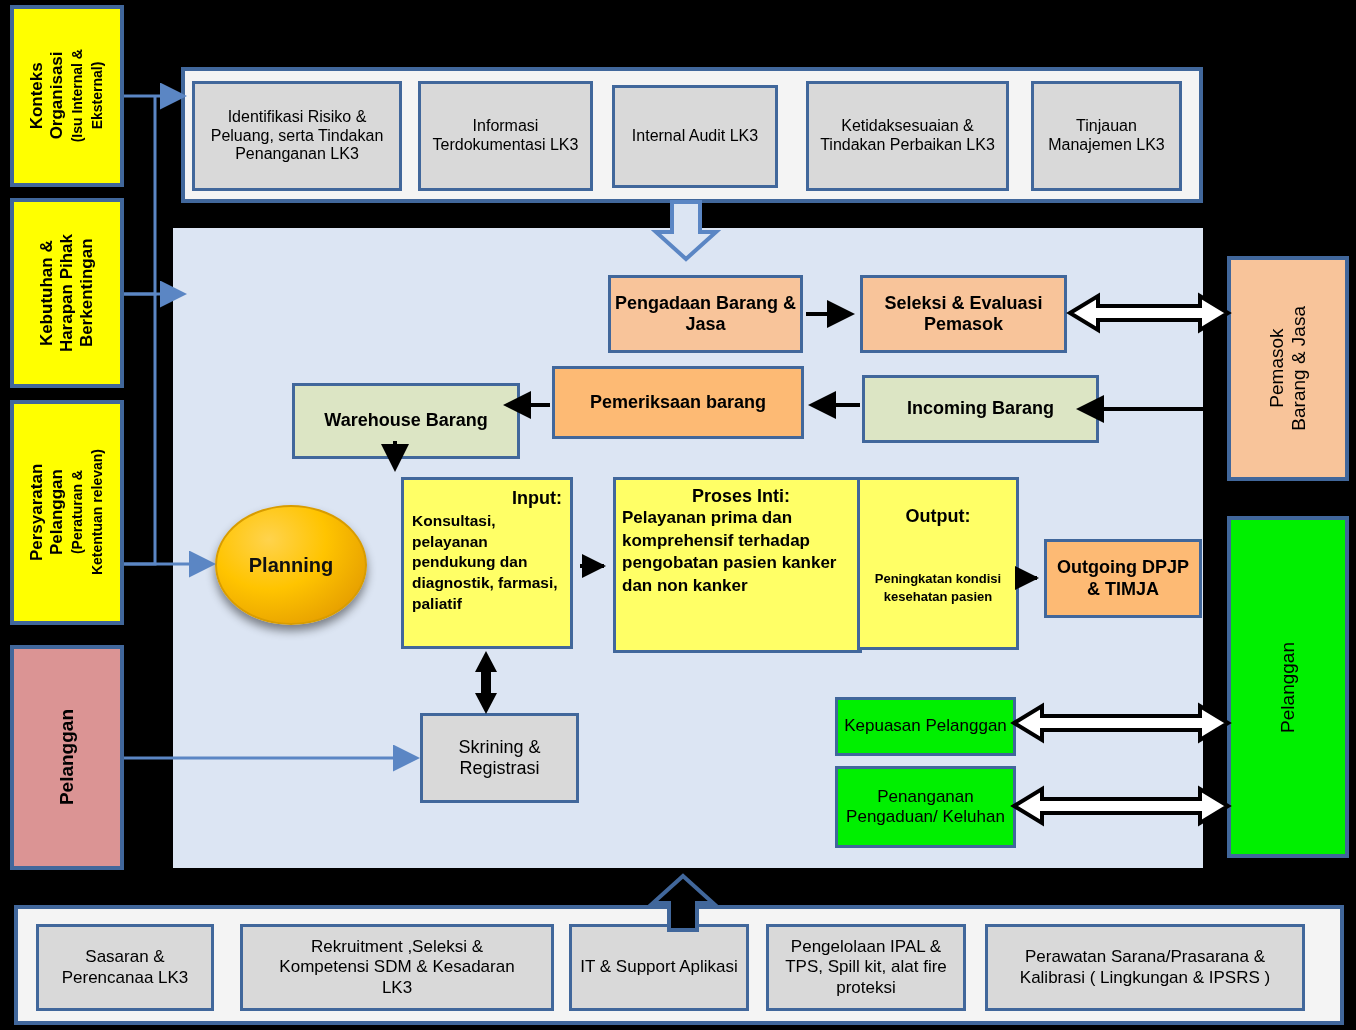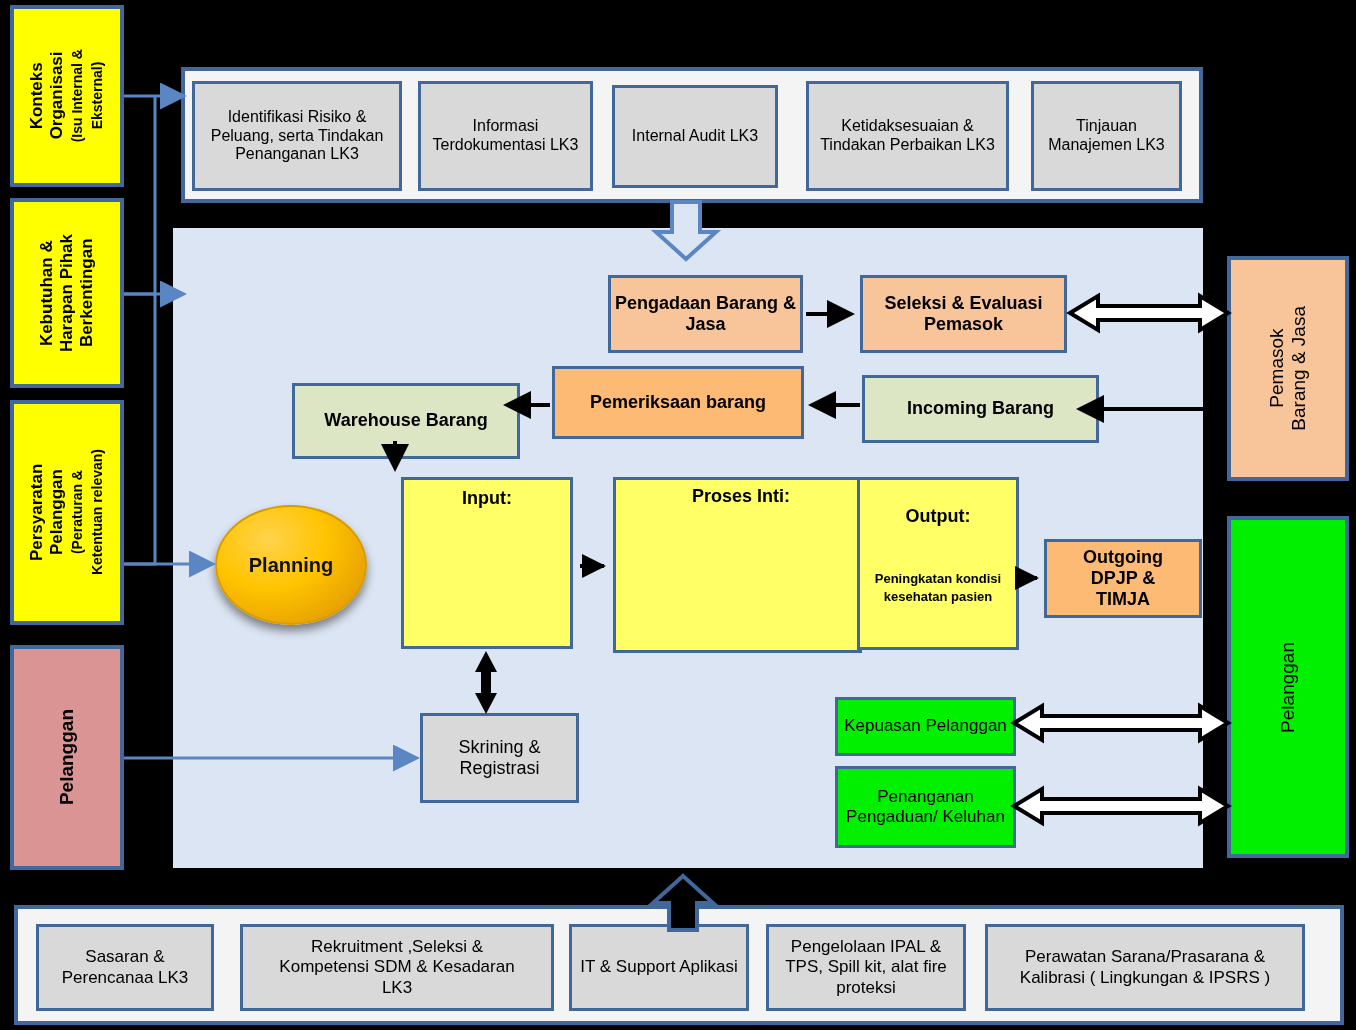--- a/index.html
+++ b/index.html
@@ -100,34 +100,36 @@
   <span>Pemeriksaan barang</span>
 </div>
 <div class="bx bdr olive" style="left:862px;top:375px;width:237px;height:68px;padding:3px;">
   <span>Incoming Barang</span>
 </div>
 
 <div class="planning abs" style="left:215px;top:505px;width:152px;height:120px;">
   <span>Planning</span>
 </div>
 
-<div class="bx bdr ylw2 txt-left" style="left:401px;top:477px;width:172px;height:172px;padding:8px 8px;flex-direction:column;align-items:center;justify-content:flex-start;">
+<div class="bx bdr ylw2 txt-left" style="left:401px;top:477px;width:172px;height:172px;padding:8px 8px;flex-direction:column;align-items:flex-end;justify-content:flex-start;">
   <div style="font-size:18px">Input:</div>
+  <div style="font-size:15.5px;line-height:1.33;margin-top:2px;">Konsultasi, pelayanan pendukung dan diagnostik, farmasi, paliatif</div>
 </div>
 
 <div class="bx bdr ylw2" style="left:613px;top:477px;width:249px;height:176px;padding:4px 6px;flex-direction:column;justify-content:flex-start;">
   <div style="font-size:18px;margin-top:2px;margin-left:7px;">Proses Inti:</div>
+  <div style="font-size:17px;line-height:1.33;text-align:left;">Pelayanan  prima dan komprehensif terhadap  pengobatan pasien kanker dan non kanker</div>
 </div>
 
 <div class="bx bdr ylw2" style="left:857px;top:477px;width:162px;height:173px;padding:16px 6px;flex-direction:column;justify-content:flex-start;gap:43px;">
   <div style="font-size:18px;margin-top:10px;">Output:</div>
   <div style="font-size:13px;line-height:1.35;">Peningkatan kondisi kesehatan pasien</div>
 </div>
 
-<div class="bx bdr magenta" style="left:1044px;top:539px;width:158px;height:79px;padding:18px;">
+<div class="bx bdr magenta" style="left:1044px;top:539px;width:158px;height:79px;padding:8px;">
   <span>Outgoing DPJP &amp; TIMJA</span>
 </div>
 
 <div class="bx bdr greybox" style="left:420px;top:713px;width:159px;height:90px;padding:3px;font-size:18px;justify-content:flex-end;">
   <span>Skrining &amp; Registrasi</span>
 </div>
 
 <div class="bx bdr brightgreen" style="left:835px;top:697px;width:181px;height:59px;padding:3px;">
   <span>Kepuasan Pelanggan</span>
 </div>

